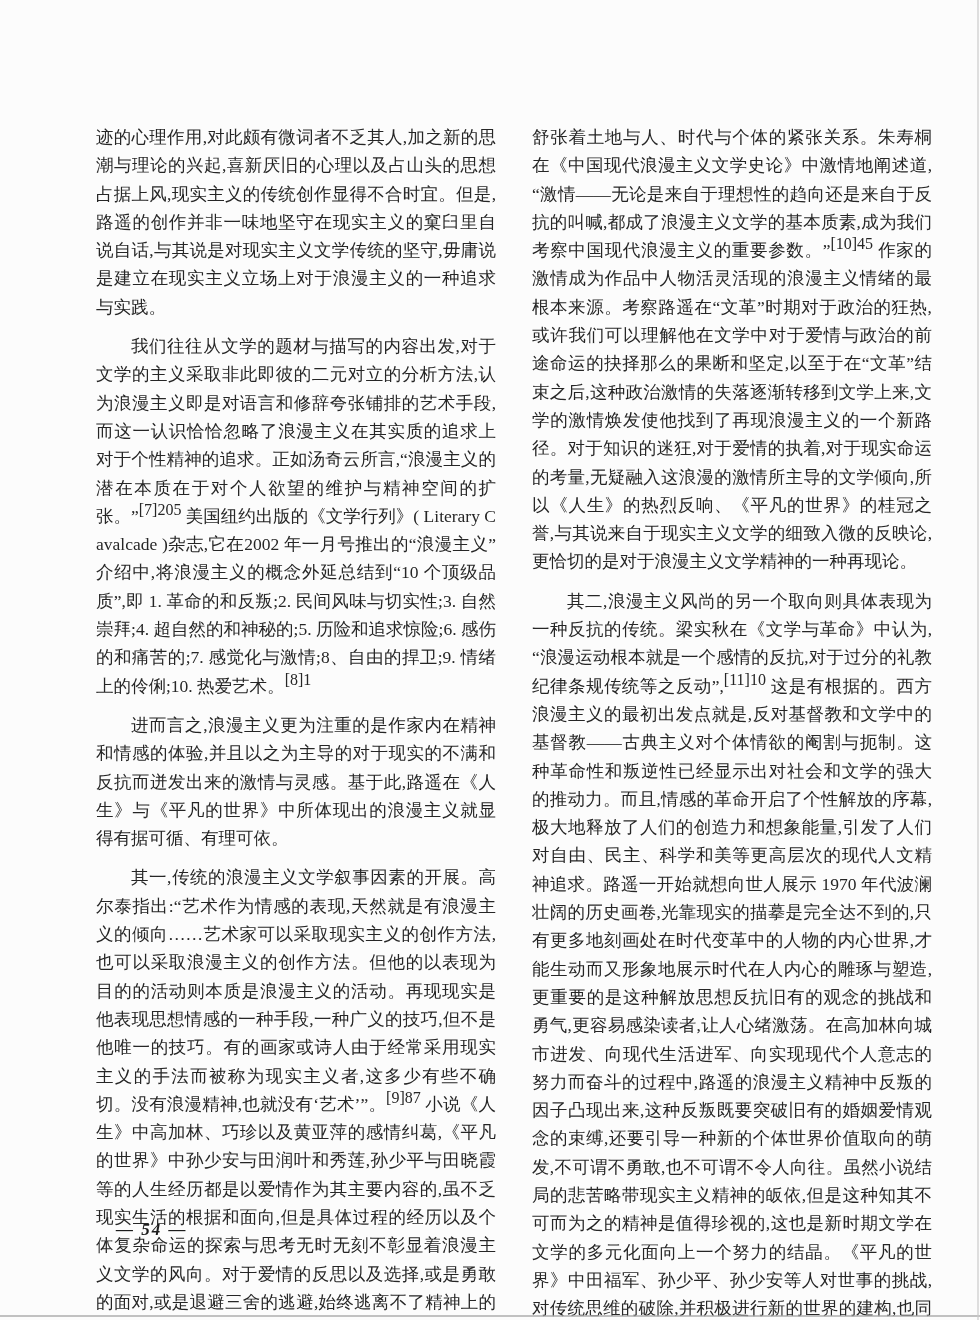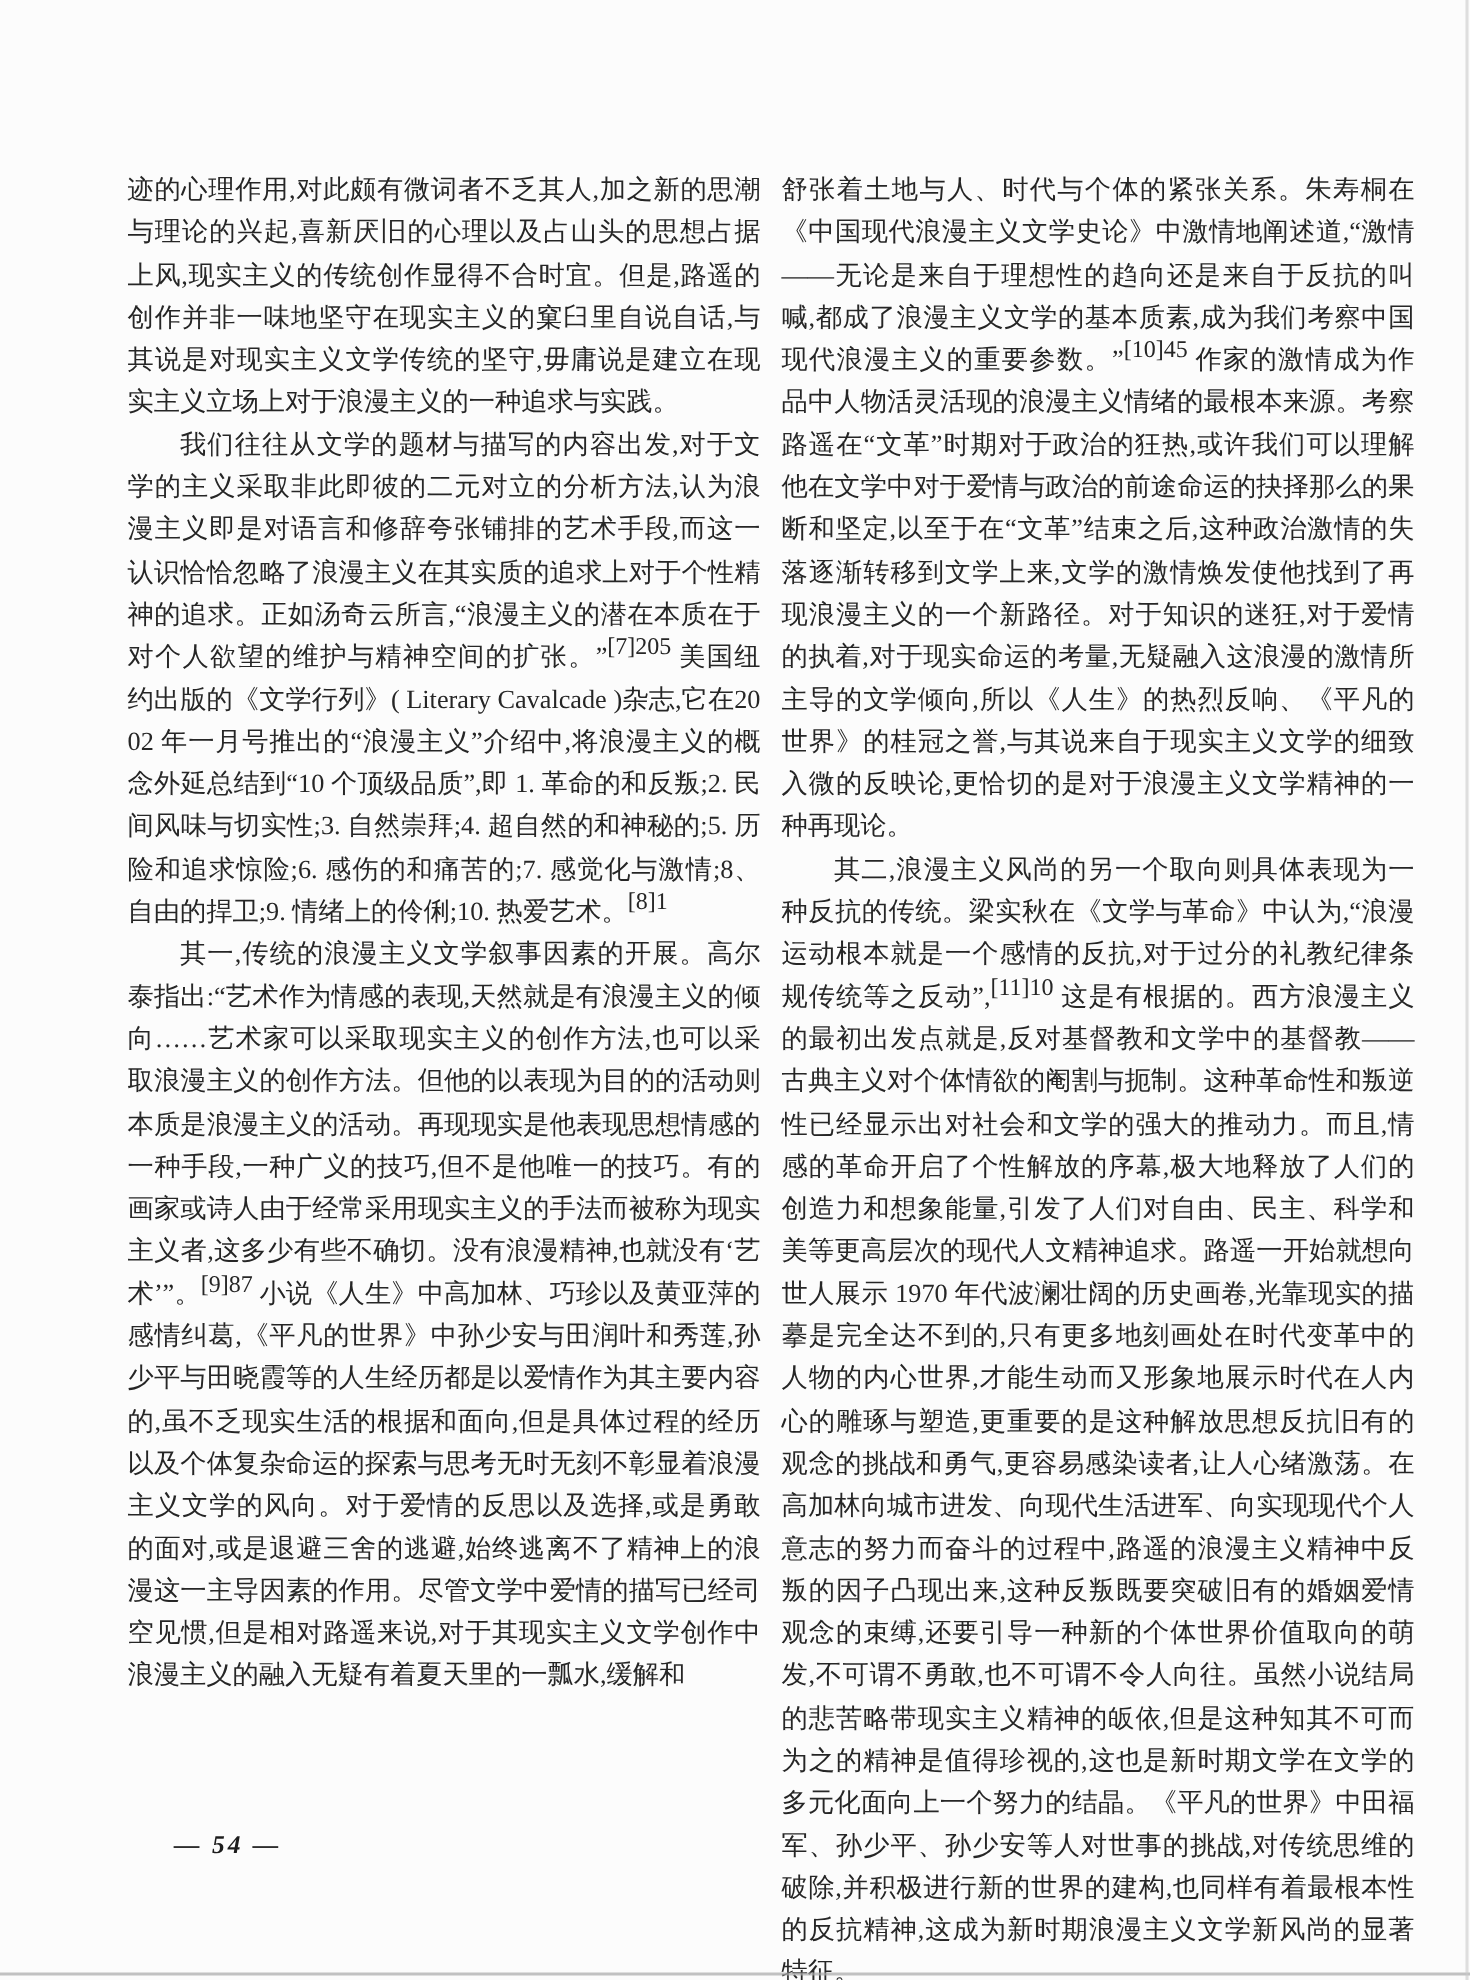--- a/index.html
+++ b/index.html
@@ -22,21 +22,21 @@
     gap: 14px;
   }
   .column {
     width: 422px;
     font-size: 17.5px;
     line-height: 28.3px;
     text-align: justify;
     color: #262626;
   }
   .column p.para {
-    margin: 0;
+    margin: 11px;
     text-align: justify;
     text-justify: inter-ideograph;
     word-break: break-all;
   }
   .column p.para.indent { text-indent: 2em; }
   .column sup {
     font-size: 16px;
     line-height: 0;
     vertical-align: super;
     letter-spacing: 0;
@@ -61,20 +61,21 @@
   }
 </style>
 </head>
 <body>
 
 <div class="page">
   <div class="text-columns">
     <div class="column" id="col-left">
         <p class="para">迹的心理作用,对此颇有微词者不乏其人,加之新的思潮与理论的兴起,喜新厌旧的心理以及占山头的思想占据上风,现实主义的传统创作显得不合时宜。但是,路遥的创作并非一味地坚守在现实主义的窠臼里自说自话,与其说是对现实主义文学传统的坚守,毋庸说是建立在现实主义立场上对于浪漫主义的一种追求与实践。</p>
         <p class="para indent">我们往往从文学的题材与描写的内容出发,对于文学的主义采取非此即彼的二元对立的分析方法,认为浪漫主义即是对语言和修辞夸张铺排的艺术手段,而这一认识恰恰忽略了浪漫主义在其实质的追求上对于个性精神的追求。正如汤奇云所言,“浪漫主义的潜在本质在于对个人欲望的维护与精神空间的扩张。”<sup>[7]205</sup> 美国纽约出版的《文学行列》( Literary Cavalcade )杂志,它在2002 年一月号推出的“浪漫主义”介绍中,将浪漫主义的概念外延总结到“10 个顶级品质”,即 1. 革命的和反叛;2. 民间风味与切实性;3. 自然崇拜;4. 超自然的和神秘的;5. 历险和追求惊险;6. 感伤的和痛苦的;7. 感觉化与激情;8、自由的捍卫;9. 情绪上的伶俐;10. 热爱艺术。<sup>[8]1</sup></p>
+        <p class="para indent">进而言之,浪漫主义更为注重的是作家内在精神和情感的体验,并且以之为主导的对于现实的不满和反抗而迸发出来的激情与灵感。基于此,路遥在《人生》与《平凡的世界》中所体现出的浪漫主义就显得有据可循、有理可依。</p>
         <p class="para indent">其一,传统的浪漫主义文学叙事因素的开展。高尔泰指出:“艺术作为情感的表现,天然就是有浪漫主义的倾向……艺术家可以采取现实主义的创作方法,也可以采取浪漫主义的创作方法。但他的以表现为目的的活动则本质是浪漫主义的活动。再现现实是他表现思想情感的一种手段,一种广义的技巧,但不是他唯一的技巧。有的画家或诗人由于经常采用现实主义的手法而被称为现实主义者,这多少有些不确切。没有浪漫精神,也就没有‘艺术’”。<sup>[9]87</sup> 小说《人生》中高加林、巧珍以及黄亚萍的感情纠葛,《平凡的世界》中孙少安与田润叶和秀莲,孙少平与田晓霞等的人生经历都是以爱情作为其主要内容的,虽不乏现实生活的根据和面向,但是具体过程的经历以及个体复杂命运的探索与思考无时无刻不彰显着浪漫主义文学的风向。对于爱情的反思以及选择,或是勇敢的面对,或是退避三舍的逃避,始终逃离不了精神上的浪漫这一主导因素的作用。尽管文学中爱情的描写已经司空见惯,但是相对路遥来说,对于其现实主义文学创作中浪漫主义的融入无疑有着夏天里的一瓢水,缓解和</p>
       </div>
     <div class="column" id="col-right">
         <p class="para">舒张着土地与人、时代与个体的紧张关系。朱寿桐在《中国现代浪漫主义文学史论》中激情地阐述道,“激情——无论是来自于理想性的趋向还是来自于反抗的叫喊,都成了浪漫主义文学的基本质素,成为我们考察中国现代浪漫主义的重要参数。”<sup>[10]45</sup> 作家的激情成为作品中人物活灵活现的浪漫主义情绪的最根本来源。考察路遥在“文革”时期对于政治的狂热,或许我们可以理解他在文学中对于爱情与政治的前途命运的抉择那么的果断和坚定,以至于在“文革”结束之后,这种政治激情的失落逐渐转移到文学上来,文学的激情焕发使他找到了再现浪漫主义的一个新路径。对于知识的迷狂,对于爱情的执着,对于现实命运的考量,无疑融入这浪漫的激情所主导的文学倾向,所以《人生》的热烈反响、《平凡的世界》的桂冠之誉,与其说来自于现实主义文学的细致入微的反映论,更恰切的是对于浪漫主义文学精神的一种再现论。</p>
         <p class="para indent">其二,浪漫主义风尚的另一个取向则具体表现为一种反抗的传统。梁实秋在《文学与革命》中认为,“浪漫运动根本就是一个感情的反抗,对于过分的礼教纪律条规传统等之反动”,<sup>[11]10</sup> 这是有根据的。西方浪漫主义的最初出发点就是,反对基督教和文学中的基督教——古典主义对个体情欲的阉割与扼制。这种革命性和叛逆性已经显示出对社会和文学的强大的推动力。而且,情感的革命开启了个性解放的序幕,极大地释放了人们的创造力和想象能量,引发了人们对自由、民主、科学和美等更高层次的现代人文精神追求。路遥一开始就想向世人展示 1970 年代波澜壮阔的历史画卷,光靠现实的描摹是完全达不到的,只有更多地刻画处在时代变革中的人物的内心世界,才能生动而又形象地展示时代在人内心的雕琢与塑造,更重要的是这种解放思想反抗旧有的观念的挑战和勇气,更容易感染读者,让人心绪激荡。在高加林向城市进发、向现代生活进军、向实现现代个人意志的努力而奋斗的过程中,路遥的浪漫主义精神中反叛的因子凸现出来,这种反叛既要突破旧有的婚姻爱情观念的束缚,还要引导一种新的个体世界价值取向的萌发,不可谓不勇敢,也不可谓不令人向往。虽然小说结局的悲苦略带现实主义精神的皈依,但是这种知其不可而为之的精神是值得珍视的,这也是新时期文学在文学的多元化面向上一个努力的结晶。《平凡的世界》中田福军、孙少平、孙少安等人对世事的挑战,对传统思维的破除,并积极进行新的世界的建构,也同样有着最根本性的反抗精神,这成为新时期浪漫主义文学新风尚的显著特征。</p>
       </div>
   </div>
   <div class="footer">
     <span>— 54 —</span>
   </div>

